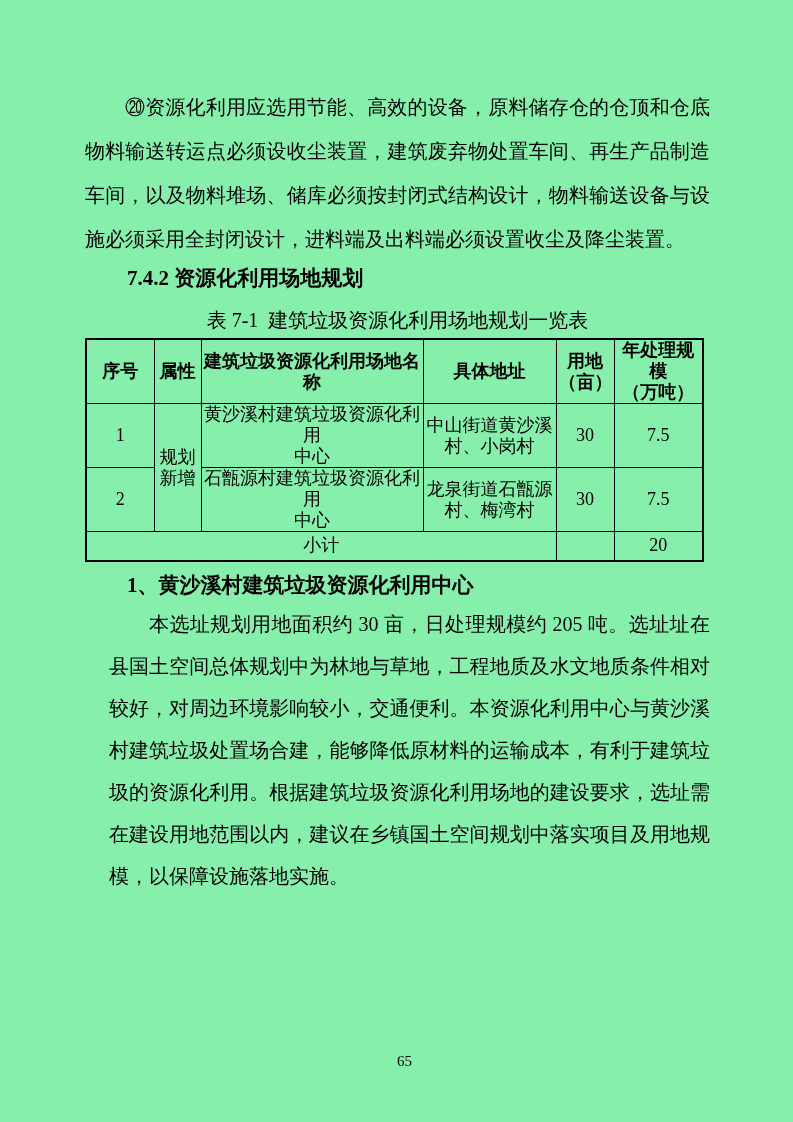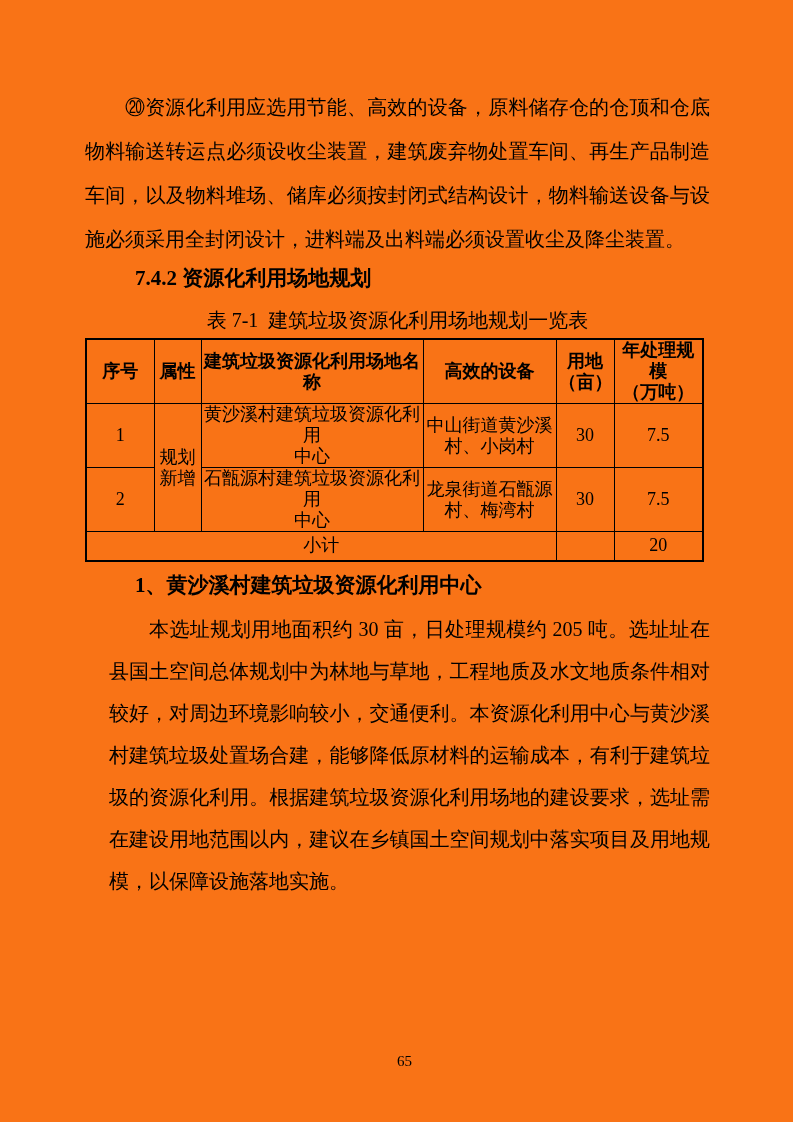--- a/index.html
+++ b/index.html
@@ -1,36 +1,36 @@
 <!DOCTYPE html>
 <html><head>
 <meta charset="utf-8">
 <style>
   html,body { margin:0; padding:0; background:#e8e8e8; }
   .page {
     position:relative;
     width:793px; height:1122px;
     margin:0 auto;
-    background:#f97316;
+    background:#86efac;
     box-sizing:border-box;
     padding:85px 83px 0 85px;
     font-family:"Liberation Serif","DejaVu Serif",serif;
     color:#000000;
     overflow:hidden;
   }
   .body-par {
     margin:0;
     font-size:20px;
     line-height:44px;
     text-align:justify;
     text-indent:2em;
   }
   .par-tight { line-height:42px; }
   .heading {
-    margin:8px;
+    margin:0;
     font-size:21px;
     font-weight:bold;
     line-height:30px;
     text-indent:2em;
   }
   .heading-742 { margin-top:2px; }
   .heading-sub { margin-top:8px; }
   .table-title {
     margin-top:14px;
     font-size:20px;
@@ -91,21 +91,21 @@
       <col style="width:222px">
       <col style="width:133px">
       <col style="width:58px">
       <col style="width:89px">
     </colgroup>
     <thead>
       <tr class="header-row">
         <th>序号</th>
         <th>属性</th>
         <th class="name-cell">建筑垃圾资源化利用场地名称</th>
-        <th class="addr-cell">高效的设备</th>
+        <th class="addr-cell">具体地址</th>
         <th>用地
 （亩）</th>
         <th>年处理规模
 （万吨）</th>
       </tr>
     </thead>
     <tbody>
       <tr class="data-row">
         <td>1</td>
         <td rowspan="2">规划

